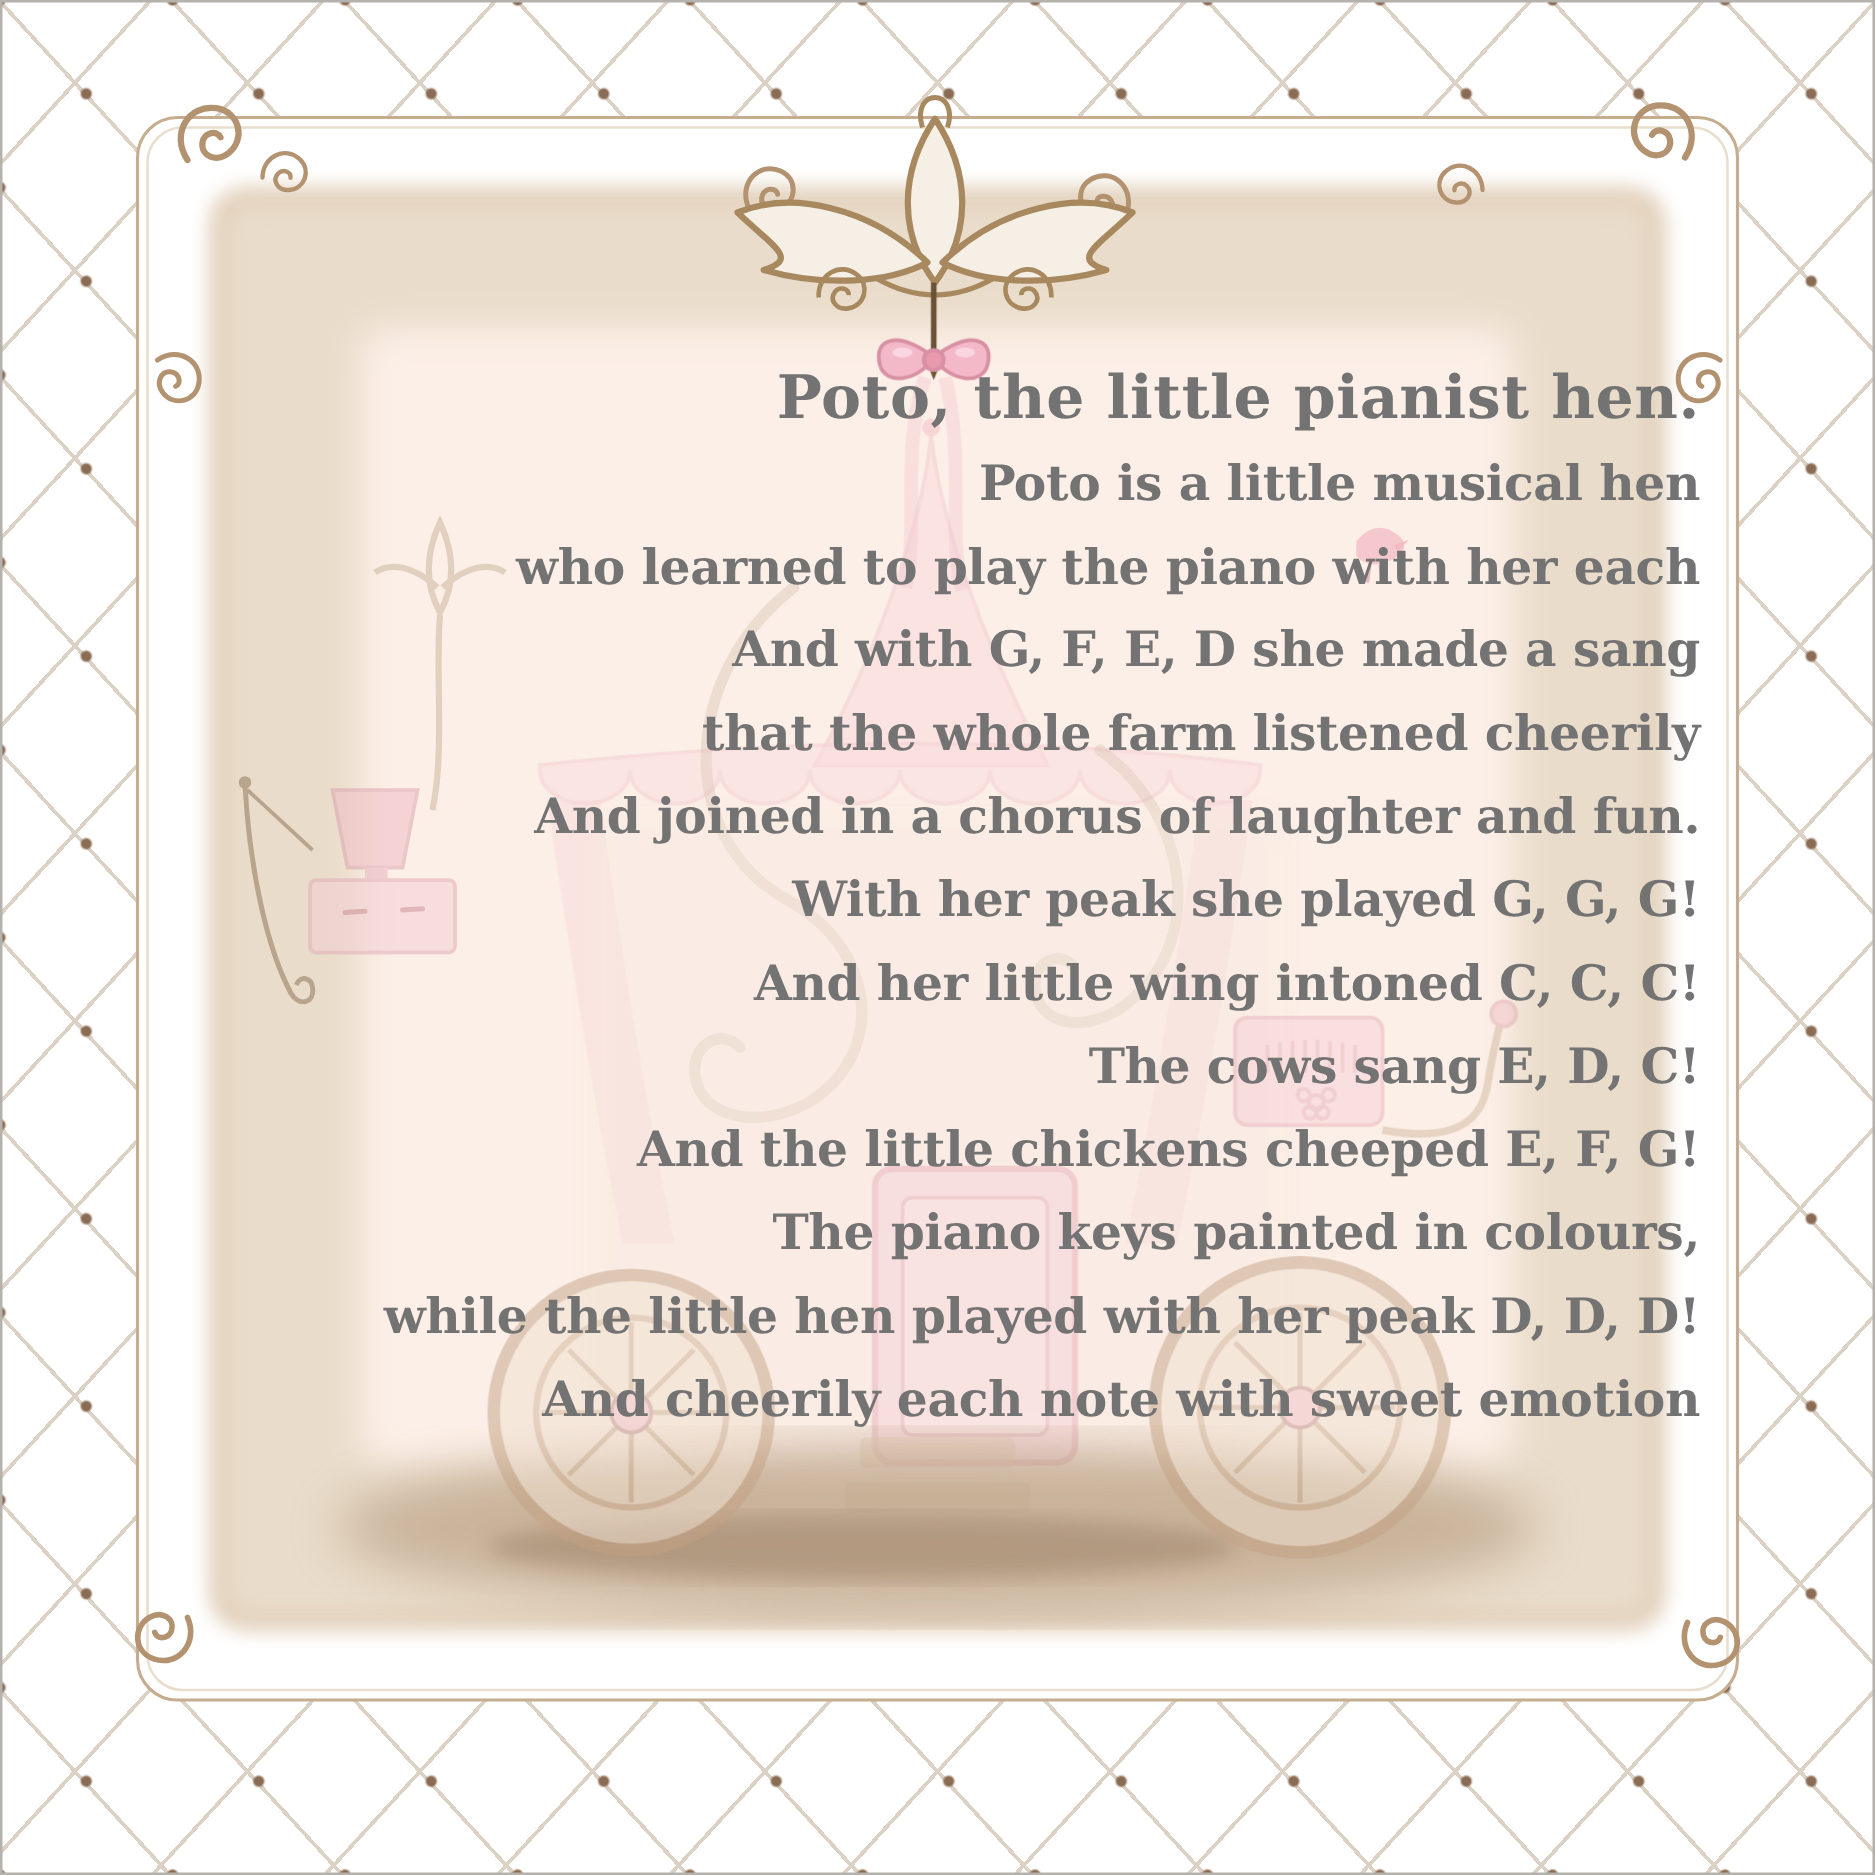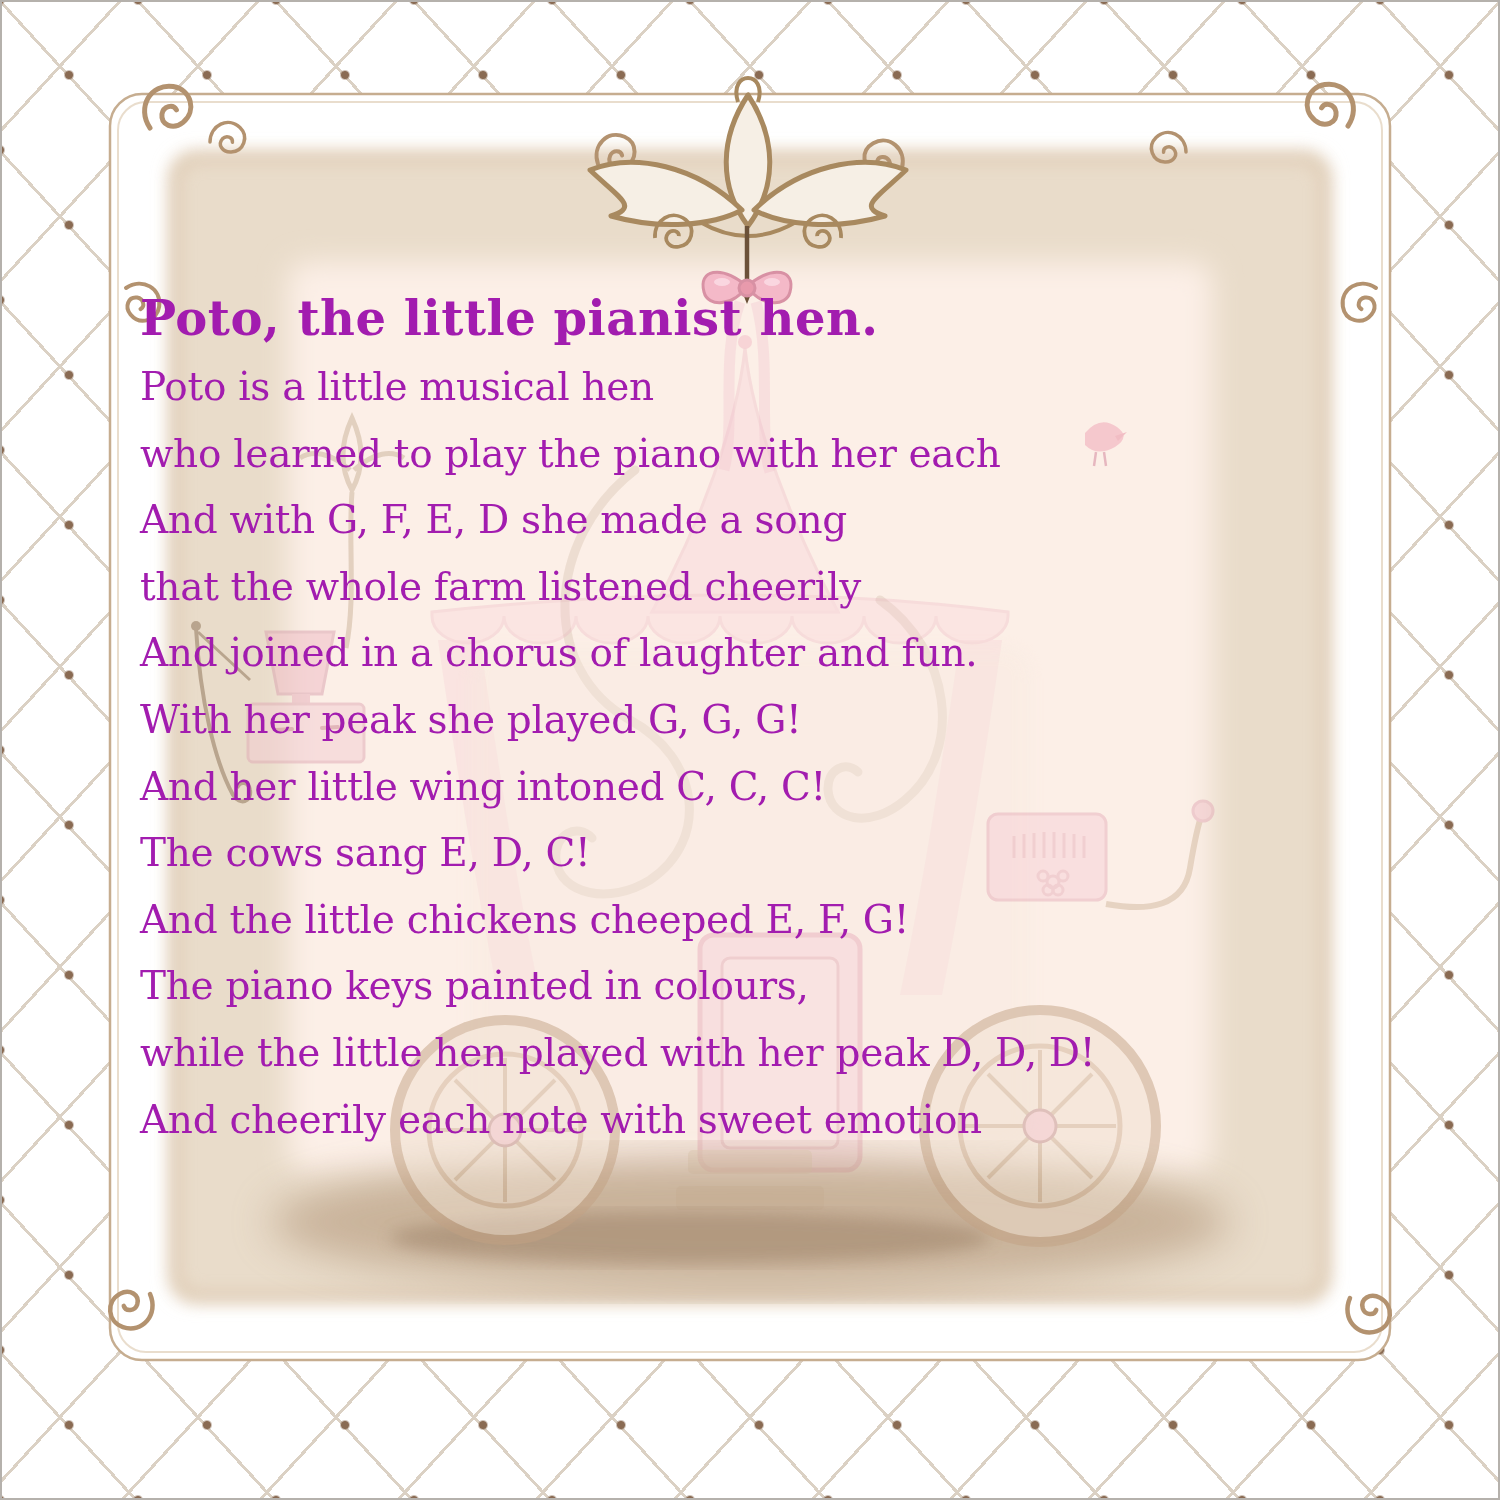--- a/index.html
+++ b/index.html
@@ -12,28 +12,28 @@
       repeating-linear-gradient(47.4deg, transparent 0 98.6px, #dbd1c4 98.6px 101.6px),
       repeating-linear-gradient(-47.4deg, transparent 0 98.6px, #dbd1c4 98.6px 101.6px);
     background-size:138px 150px,138px 150px,auto,auto;
     background-position:0 0,69px 75px,0 0,0 0;
     box-shadow:inset 0 0 0 2px #b5b1ac;
     font-family:"DejaVu Serif","Liberation Serif",serif;
   }
   svg.frame-art{position:absolute;left:0;top:0;pointer-events:none;}
   .poem-wrap{
     position:absolute;left:50%;top:282px;transform:translateX(-50%);
-    width:1220px;text-align:left;z-index:5;color:#a21caf;
+    width:1220px;text-align:right;z-index:5;color:#737373;
   }
   .poem-title{
     font-weight:700;font-size:48px;line-height:72px;letter-spacing:.5px;
     white-space:nowrap;
   }
   .poem-line{
-    font-weight:400;font-size:39px;line-height:66.6px;letter-spacing:-.3px;
+    font-weight:700;font-size:39px;line-height:66.6px;letter-spacing:-.3px;
     white-space:nowrap;
   }
 </style>
 </head>
 <body>
 
 <svg class="frame-art" width="1500" height="1500" viewBox="0 0 1500 1500">
   <defs>
     <filter id="soft8">
         <feGaussianBlur stdDeviation="8"></feGaussianBlur>
@@ -178,21 +178,21 @@
       <ellipse cx="722" cy="282" rx="8" ry="4" fill="#fbdde6" stroke="none" opacity=".8"></ellipse>
       <ellipse cx="772" cy="282" rx="8" ry="4" fill="#fbdde6" stroke="none" opacity=".8"></ellipse>
     </g>
   </g>
 </svg>
 
 <div class="poem-wrap">
   <div class="poem-title">Poto, the little pianist hen.</div>
   <div class="poem-line">Poto is a little musical hen</div>
   <div class="poem-line">who learned to play the piano with her each</div>
-  <div class="poem-line">And with G, F, E, D she made a song</div>
+  <div class="poem-line">And with G, F, E, D she made a sang</div>
   <div class="poem-line">that the whole farm listened cheerily</div>
   <div class="poem-line">And joined in a chorus of laughter and fun.</div>
   <div class="poem-line">With her peak she played G, G, G!</div>
   <div class="poem-line">And her little wing intoned C, C, C!</div>
   <div class="poem-line">The cows sang E, D, C!</div>
   <div class="poem-line">And the little chickens cheeped E, F, G!</div>
   <div class="poem-line">The piano keys painted in colours,</div>
   <div class="poem-line">while the little hen played with her peak D, D, D!</div>
   <div class="poem-line">And cheerily each note with sweet emotion</div>
 </div>

